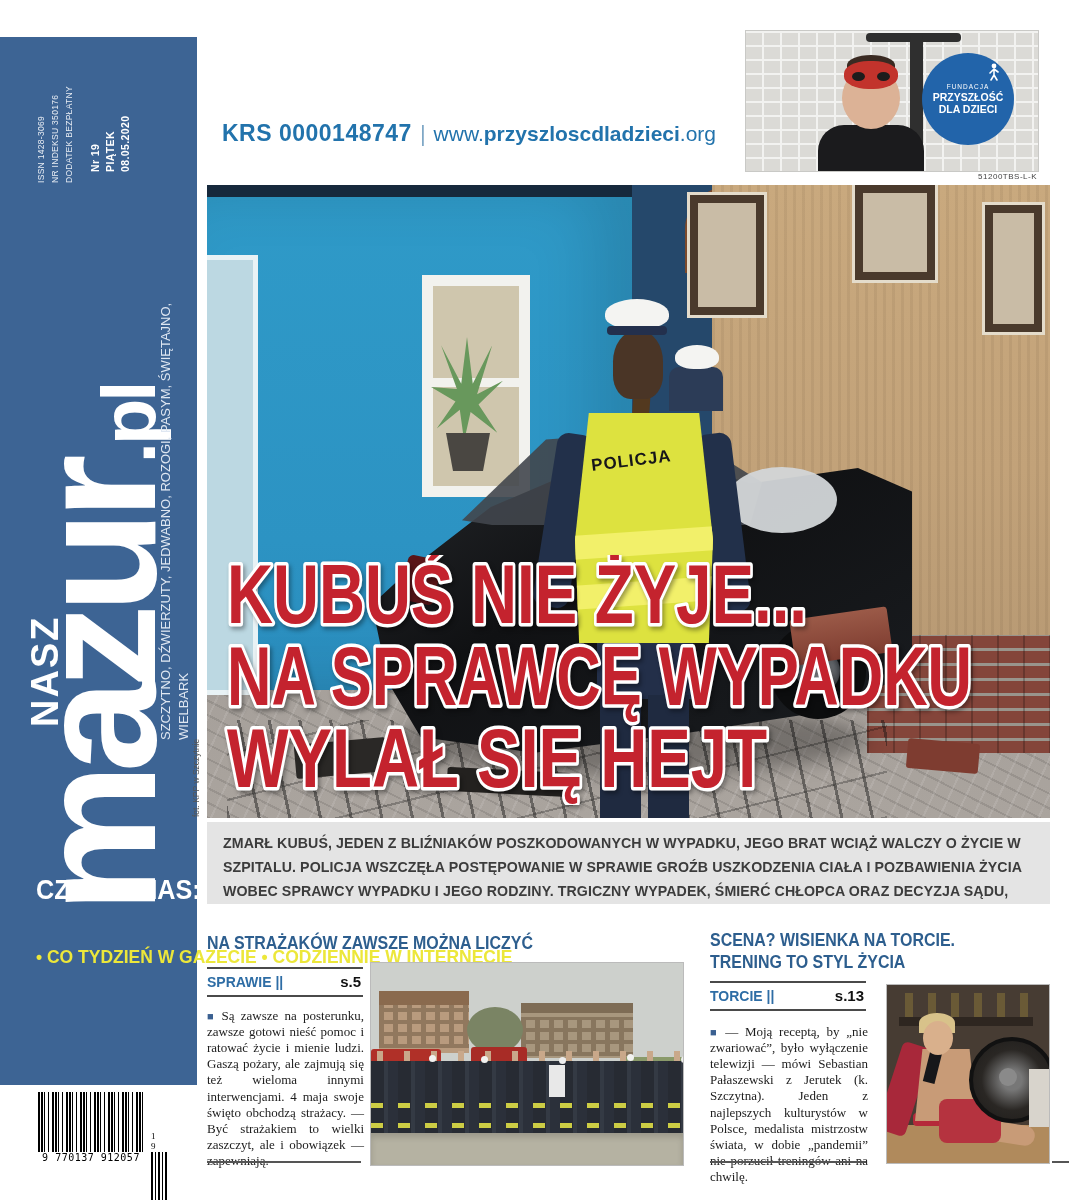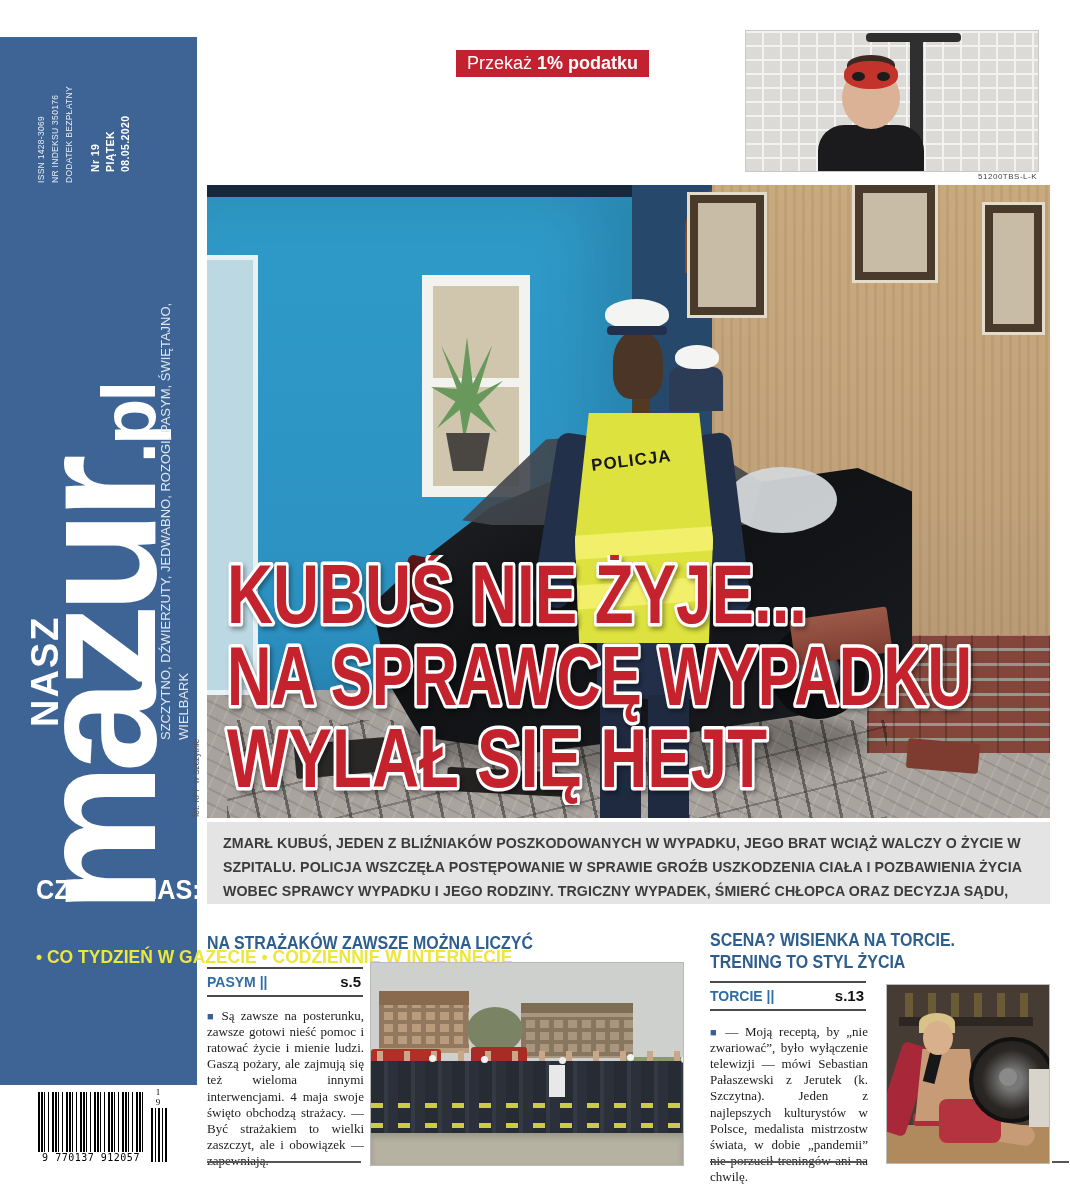--- a/index.html
+++ b/index.html
@@ -19,21 +19,21 @@
   .lg-tld{font-size:76px;letter-spacing:-3px;}
   .coverage{left:157px;top:260px;width:480px;color:#dfe7f2;font-size:13px;line-height:18px;}
   .readus{left:36px;top:873px;color:#fff;font-size:28px;font-weight:bold;line-height:33px;transform:scaleX(.9);transform-origin:0 0;}
   .readus-items{left:36px;top:946px;color:#ece73a;font-size:19px;font-weight:bold;line-height:22px;transform:scaleX(.92);transform-origin:0 0;}
   .barcode{left:38px;top:1092px;width:106px;height:71px;background:#ef4444;}
   .bars{position:absolute;left:0;top:0;width:106px;height:63px;
         background:repeating-linear-gradient(90deg,#000 0 2px,#fff 2px 3px,#000 3px 5px,#fff 5px 6px,#000 6px 7px,#fff 7px 10px,#000 10px 11px,#fff 11px 14px);}
   .bdigits{position:absolute;left:0;bottom:0;width:106px;background:#fff;font-family:"DejaVu Sans Mono",monospace;
         font-size:10px;letter-spacing:.5px;color:#000;text-align:center;}
   .baddon{left:151px;top:1087px;width:18px;height:70px;}
-  .baddon-num{font-size:9px;letter-spacing:4px;color:#000;text-align:center;font-family:Liberation Serif, serif;}
+  .baddon-num{font-size:9px;letter-spacing:4px;color:#000;text-align:left;font-family:Liberation Serif, serif;margin-top:44px;}
   .baddon-bars{width:17px;height:54px;margin-top:1px;
         background:repeating-linear-gradient(90deg,#000 0 2px,#fff 2px 4px,#000 4px 5px,#fff 5px 7px);}
 
   
   .ad-dark{left:222px;top:52px;width:228px;height:58px;background:#343a40;color:#fff;
            display:flex;align-items:center;justify-content:center;font-size:42px;}
   .ad-light{font-weight:normal;}
   .ad-bold{font-weight:bold;}
   .ad-red{background:#c2212f;color:#fff;font-size:18px;line-height:27px;padding:0 11px;white-space:nowrap;}
   .r1{left:456px;top:50px;}
@@ -224,31 +224,42 @@
 W INTERNECIE</div>
   <div class="abs barcode">
     <div class="bars"></div>
     <div class="bdigits">9 770137 912057</div>
   </div>
   <div class="abs baddon">
     <div class="baddon-num">1 9</div>
     <div class="baddon-bars"></div>
   </div>
 
-  <div class="abs ad-red r1"><span>Przekaż </span><b>1% podatku</b></div>
+  <div class="abs krs-line">
+    <span class="krs">KRS 0000148747</span><span class="krs-sep">|</span><span class="krs-url"><span>www.</span><b>przyszloscdladzieci</b><span>.org</span></span>
+  </div>
   <div class="abs child-photo">
     <div class="abs wallpat"></div>
     <div class="abs pole-h"></div>
     <div class="abs pole-v"></div>
     <div class="abs child-body"></div>
     <div class="abs child-head"></div>
     <div class="abs child-hairline"></div>
     <div class="abs child-mask">
       <div class="mask-eye" style="left:8px;"></div>
       <div class="mask-eye" style="right:8px;"></div>
+    </div>
+    <div class="abs flogo">
+      <svg class="flogo-icon" width="14" height="18" viewBox="0 0 14 18">
+          <circle cx="7" cy="3" r="2.4" fill="#fff"></circle>
+          <path d="M7 6 L3 10 M7 6 L11 9 M7 6 L7 12 M7 12 L4 17 M7 12 L10 17" stroke="#fff" stroke-width="1.6" fill="none" stroke-linecap="round"></path>
+        </svg>
+      <div class="flogo-s">FUNDACJA</div>
+      <div class="flogo-b">PRZYSZŁOŚĆ</div>
+      <div class="flogo-b">DLA DZIECI</div>
     </div>
   </div>
   <div class="abs photo-code">51200TBS-L-K</div>
 
   <div class="abs scene">
     <div class="abs paving"></div>
     <div class="abs wall-blue"></div>
     <div class="abs strip-top"></div>
     <div class="abs door-lblue"></div>
     <div class="abs win-blue"></div>
@@ -295,21 +306,21 @@
     </svg>
   </div>
   <div class="rot credit">fot. KPP w Szczytnie</div>
 
   <div class="abs lead">
     <div class="lead-in"><span>ZMARŁ KUBUŚ, JEDEN Z BLIŹNIAKÓW POSZKODOWANYCH W WYPADKU, JEGO BRAT WCIĄŻ WALCZY O ŻYCIE W SZPITALU. POLICJA WSZCZĘŁA POSTĘPOWANIE W SPRAWIE GROŹB USZKODZENIA CIAŁA I POZBAWIENIA ŻYCIA WOBEC SPRAWCY WYPADKU I JEGO RODZINY. TRGICZNY WYPADEK, ŚMIERĆ CHŁOPCA ORAZ DECYZJA SĄDU, BARDZO WZBURZYŁY LOKALNĄ SPOŁECZNOŚĆ.</span> </div>
   </div>
 
   <div class="abs art-head" style="left:207px;top:932px;">NA STRAŻAKÓW ZAWSZE MOŻNA LICZYĆ</div>
   <div class="abs kickbox kb-left">
-    <span class="kick">PASYM ||</span>
+    <span class="kick">SPRAWIE ||</span>
     <span class="pref2">s.5</span>
   </div>
   <div class="abs art-body bd-left"><span class="lead-mark">■</span><span>Są zawsze na posterunku, zawsze gotowi nieść pomoc i ratować życie i mienie ludzi. Gaszą pożary, ale zajmują się też wieloma innymi interwencjami. 4 maja swoje święto obchodzą strażacy. — Być strażakiem to wielki zaszczyt, ale i obowiązek — zapewniają.</span></div>
   <div class="abs fphoto">
     <div class="abs fp-b1">
         <div class="fp-winpat"></div>
       </div>
     <div class="abs fp-b2">
         <div class="fp-winpat"></div>
       </div>

